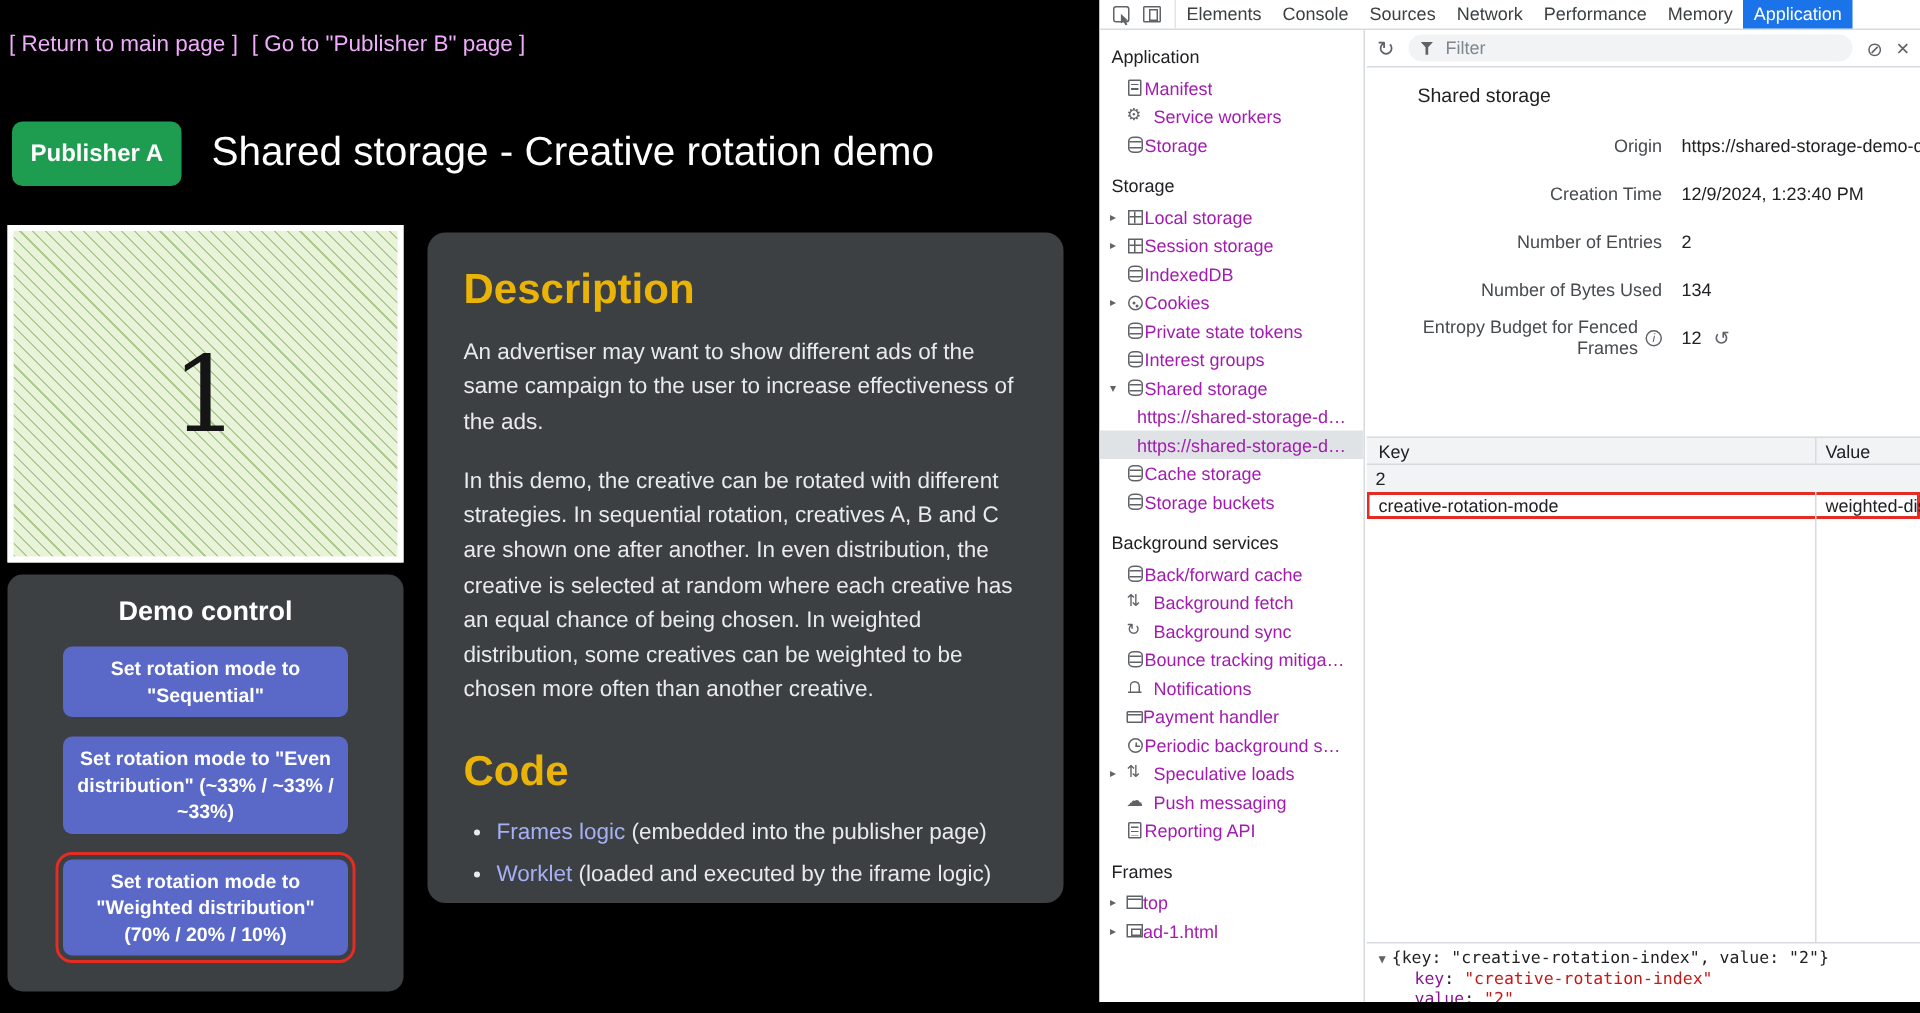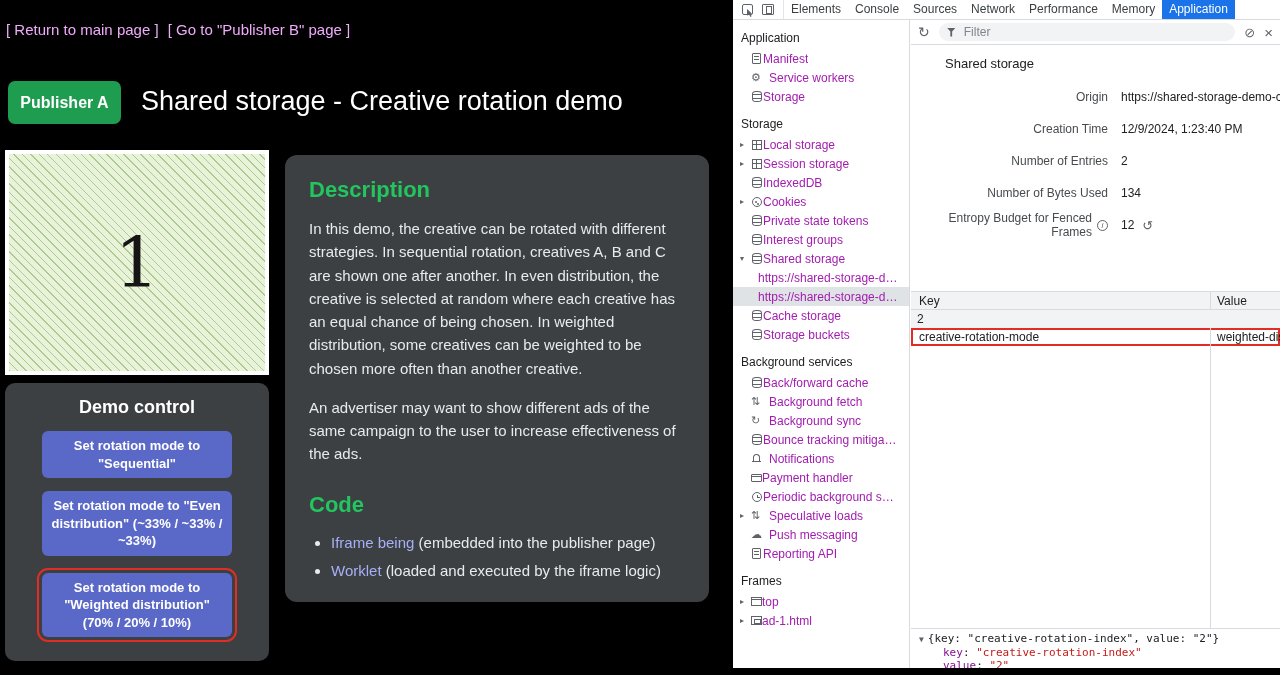--- a/index.html
+++ b/index.html
@@ -40,21 +40,21 @@
     background:#5a68c7; border:none; border-radius:6px;
     color:#fff; font-weight:bold; font-size:13px; line-height:1.35; text-align:center;
     font-family:"Liberation Sans", sans-serif; cursor:pointer;
   }
   .demo-btn.outlined { margin-top:17px; outline:2px solid #e12d24; outline-offset:3px; }
 
   .description-card {
     position:absolute; left:285px; top:155px; width:424px; height:447px;
     background:#3c4043; border-radius:12px; padding:14px 24px; color:#e8eaed;
   }
-  .description-card h2 { margin:8px 0 14px; font-size:22px; color:#22c55e; }
+  .description-card h2 { margin:8px 0 14px; font-size:28px; color:#eab308; }
   .description-card h2.code-heading { margin-top:26px; }
   .desc-p { margin:0 0 16px; font-size:15px; line-height:1.55; }
   .code-list { margin:4px 0 0 22px; padding:0; }
   .code-list li { font-size:15px; line-height:1.5; margin-bottom:6px; }
   .code-link { color:#a7b0f5; text-decoration:none; cursor:pointer; }
 
   
   #devtools { position:absolute; left:733px; top:0; width:547px; height:668px; background:#fff; color:#202124; font-size:12px; }
 
   .tabbar { height:20px; display:flex; align-items:stretch; border-bottom:1px solid #d7dade; background:#fff; }
@@ -181,28 +181,28 @@
         <button class="demo-btn">Set rotation mode to "Even distribution" (~33% / ~33% / ~33%)</button>
 
         <button class="demo-btn outlined">Set rotation mode to "Weighted distribution" (70% / 20% / 10%)</button>
       </div>
   </div>
 
   <div class="description-card">
     <h2>Description</h2>
     <div>
 
+        <p class="desc-p">An advertiser may want to show different ads of the same campaign to the user to increase effectiveness of the ads.</p>
+
         <p class="desc-p">In this demo, the creative can be rotated with different strategies. In sequential rotation, creatives A, B and C are shown one after another. In even distribution, the creative is selected at random where each creative has an equal chance of being chosen. In weighted distribution, some creatives can be weighted to be chosen more often than another creative.</p>
-
-        <p class="desc-p">An advertiser may want to show different ads of the same campaign to the user to increase effectiveness of the ads.</p>
       </div>
     <h2 class="code-heading">Code</h2>
     <ul class="code-list">
 
-        <li><a class="code-link">Iframe being</a><span> (embedded into the publisher page)</span></li>
+        <li><a class="code-link">Frames logic</a><span> (embedded into the publisher page)</span></li>
 
         <li><a class="code-link">Worklet</a><span> (loaded and executed by the iframe logic)</span></li>
       </ul>
   </div>
 </div>
 
 <div id="devtools">
 
   <div class="tabbar">
     <div class="tabbar-icons">

